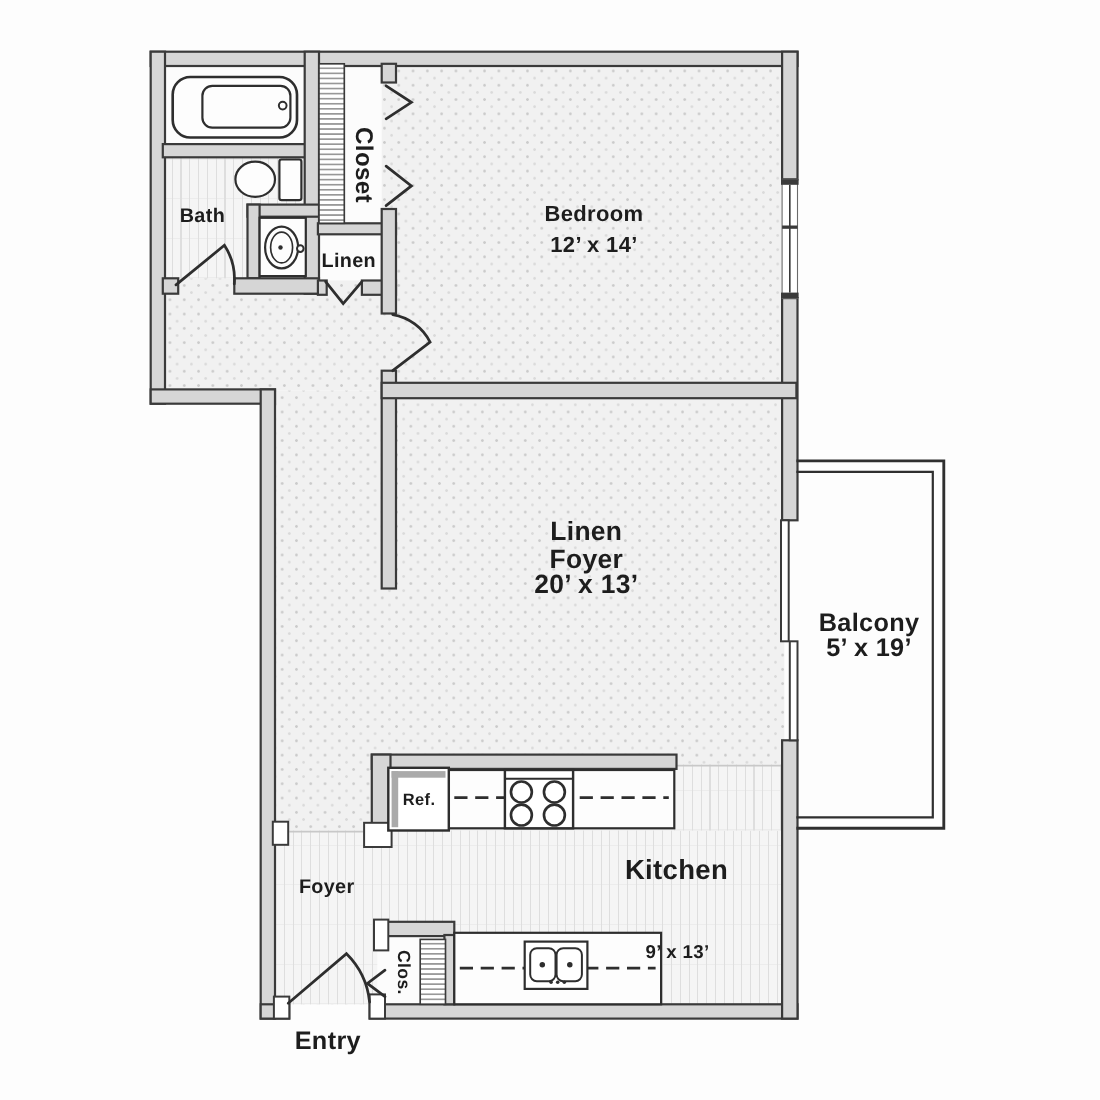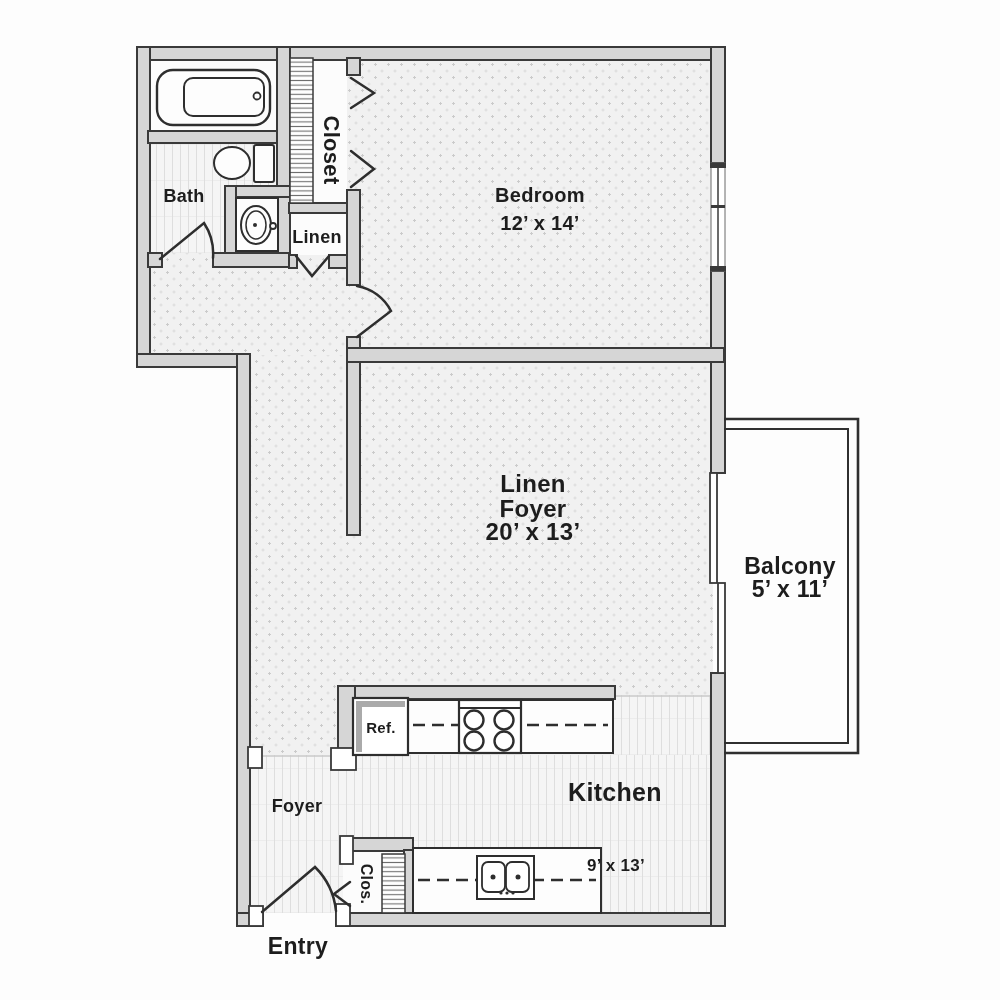--- a/index.html
+++ b/index.html
@@ -173,21 +173,21 @@
 
   <div class="lbl" style="left:184px;top:196px;font-size:18px">Bath</div>
   <div class="lbl rot" style="left:331px;top:150px;font-size:22px">Closet</div>
   <div class="lbl" style="left:317px;top:237px;font-size:18px">Linen</div>
   <div class="lbl" style="left:540px;top:195px;font-size:20px">Bedroom</div>
   <div class="lbl" style="left:540px;top:223px;font-size:20px">12’ x 14’</div>
   <div class="lbl" style="left:533px;top:484px;font-size:24px">Linen</div>
   <div class="lbl" style="left:533px;top:509px;font-size:24px">Foyer</div>
   <div class="lbl" style="left:533px;top:532px;font-size:24px">20’ x 13’</div>
   <div class="lbl" style="left:790px;top:566px;font-size:23px">Balcony</div>
-  <div class="lbl" style="left:790px;top:589px;font-size:23px">5’ x 11’</div>
+  <div class="lbl" style="left:790px;top:589px;font-size:23px">5’ x 19’</div>
   <div class="lbl" style="left:615px;top:792px;font-size:25px">Kitchen</div>
   <div class="lbl" style="left:616px;top:865px;font-size:17px">9’ x 13’</div>
   <div class="lbl" style="left:297px;top:806px;font-size:18px">Foyer</div>
   <div class="lbl" style="left:298px;top:946px;font-size:23px">Entry</div>
   <div class="lbl rot" style="left:366px;top:884px;font-size:16px">Clos.</div>
   <div class="lbl" style="left:381px;top:727px;font-size:15px">Ref.</div>
 
 </div>
 
 </body></html>

